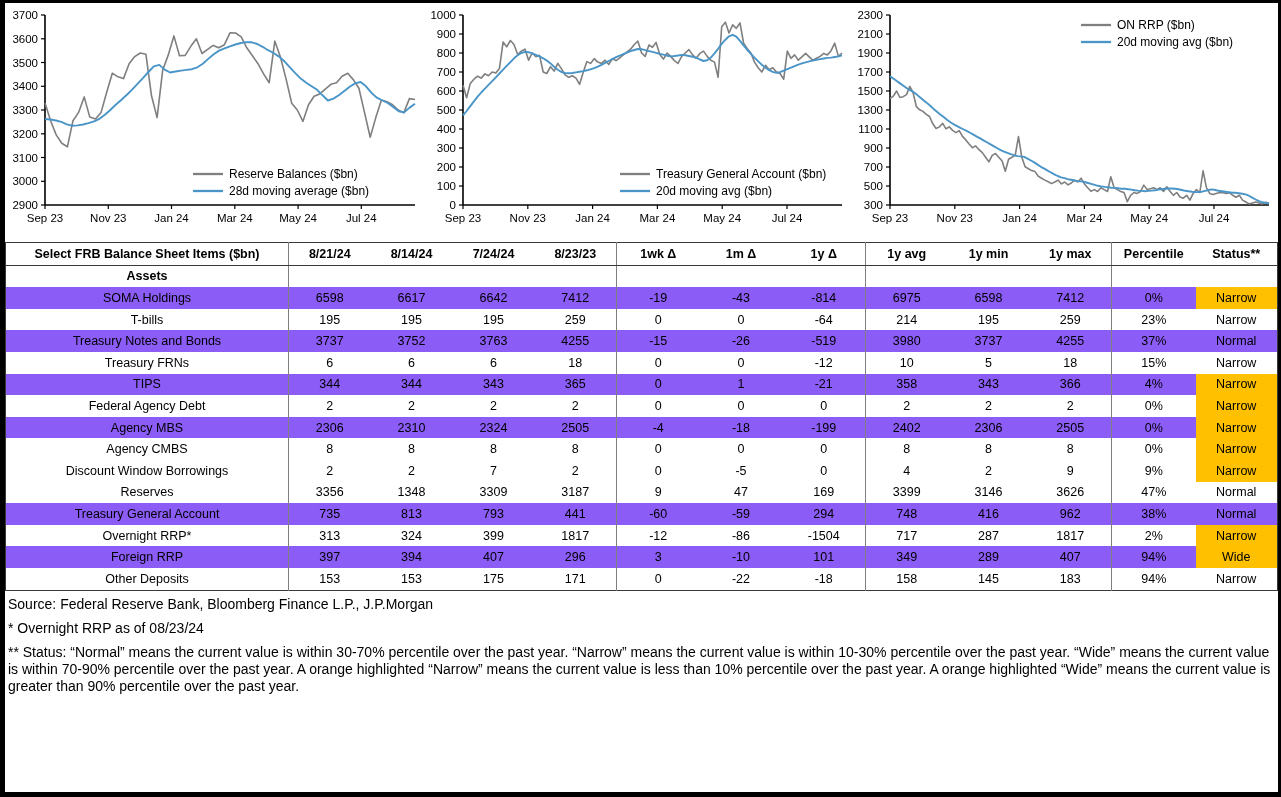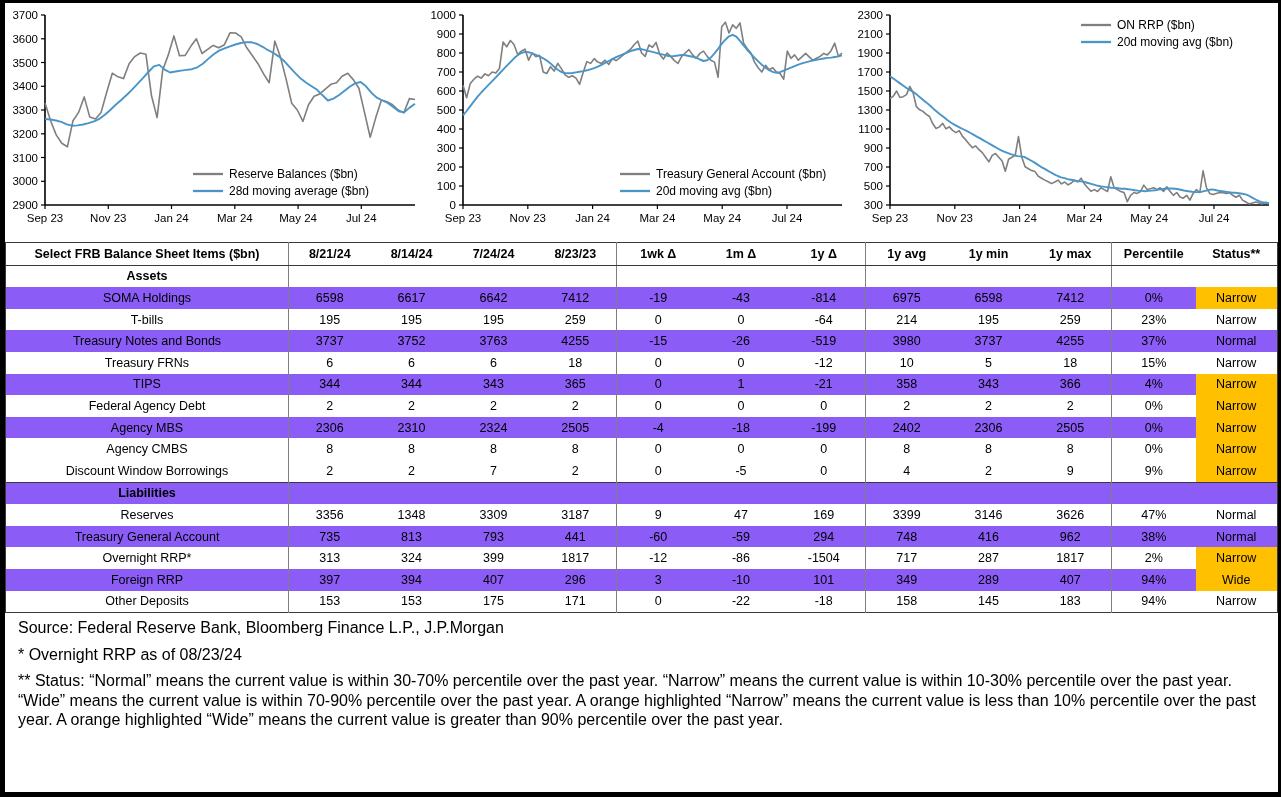--- a/index.html
+++ b/index.html
@@ -37,21 +37,21 @@
   col.c-status{width:82px;}
   tr.shade{background:#8b5cf6;}
   .gb{border-right:1.3px solid #7f7f7f;}
   tr.topline th,tr.topline td{border-top:1.4px solid #3a3a3a;}
   tr.section td{font-weight:bold;margin-left:36px;}
   .ind0{padding-left:5px;}
   .ind1{padding-left:11px;}
   .ind2{padding-left:17px;margin-left:24px;}
   td.hl{background:#FFC000;}
   
-  .footnotes{margin:5px 0 0 13px;font-size:16px;line-height:1.22;}
+  .footnotes{margin:5px 0 0 3px;font-size:14px;line-height:1.22;}
   .footnotes .fn{margin-bottom:7px;padding-right:4px;}
 </style>
 </head>
 <body>
 
 <div class="page">
 
   <div class="charts">
     <div class="chart">
       <svg width="418" height="228">
@@ -367,35 +367,20 @@
           <td class="gb">2</td>
           <td>0</td>
           <td>-5</td>
           <td class="gb">0</td>
           <td>4</td>
           <td>2</td>
           <td class="gb">9</td>
           <td>9%</td>
           <td class="hl">Narrow</td>
         </tr>
-        <tr class="shade topline section">
-          <td class="c-label gb ind0">Liabilities</td>
-          <td></td>
-          <td></td>
-          <td></td>
-          <td class="gb"></td>
-          <td></td>
-          <td></td>
-          <td class="gb"></td>
-          <td></td>
-          <td></td>
-          <td class="gb"></td>
-          <td></td>
-          <td></td>
-        </tr>
         <tr>
           <td class="c-label gb ind1">Reserves</td>
           <td>3356</td>
           <td>1348</td>
           <td>3309</td>
           <td class="gb">3187</td>
           <td>9</td>
           <td>47</td>
           <td class="gb">169</td>
           <td>3399</td>

